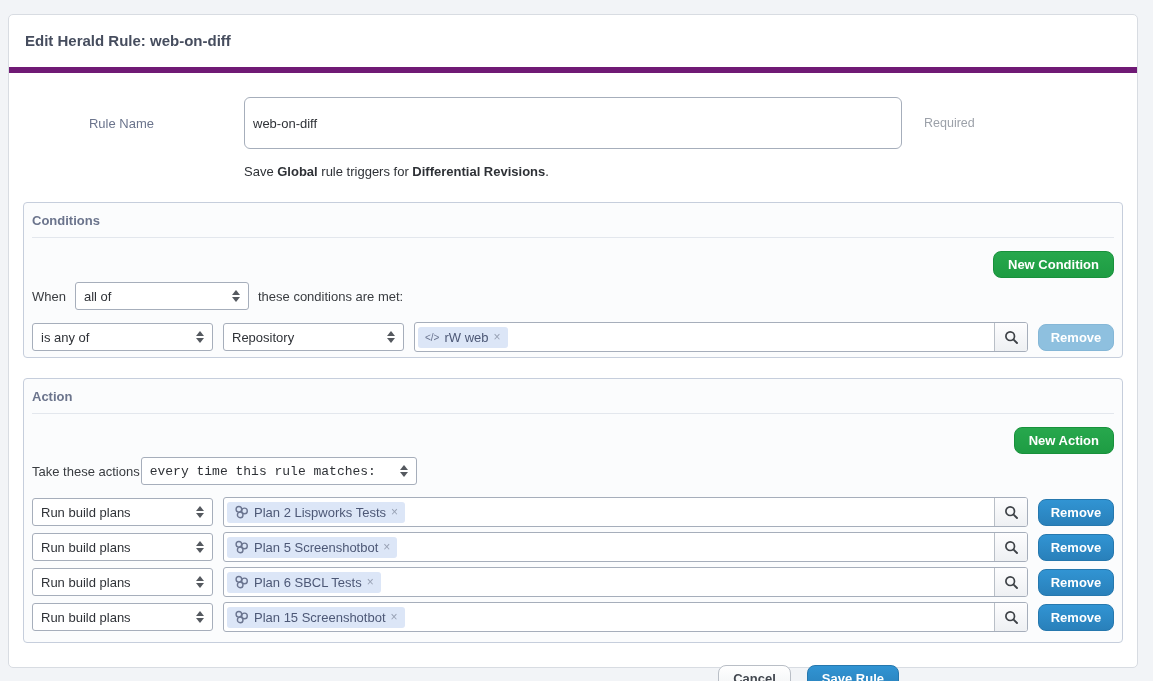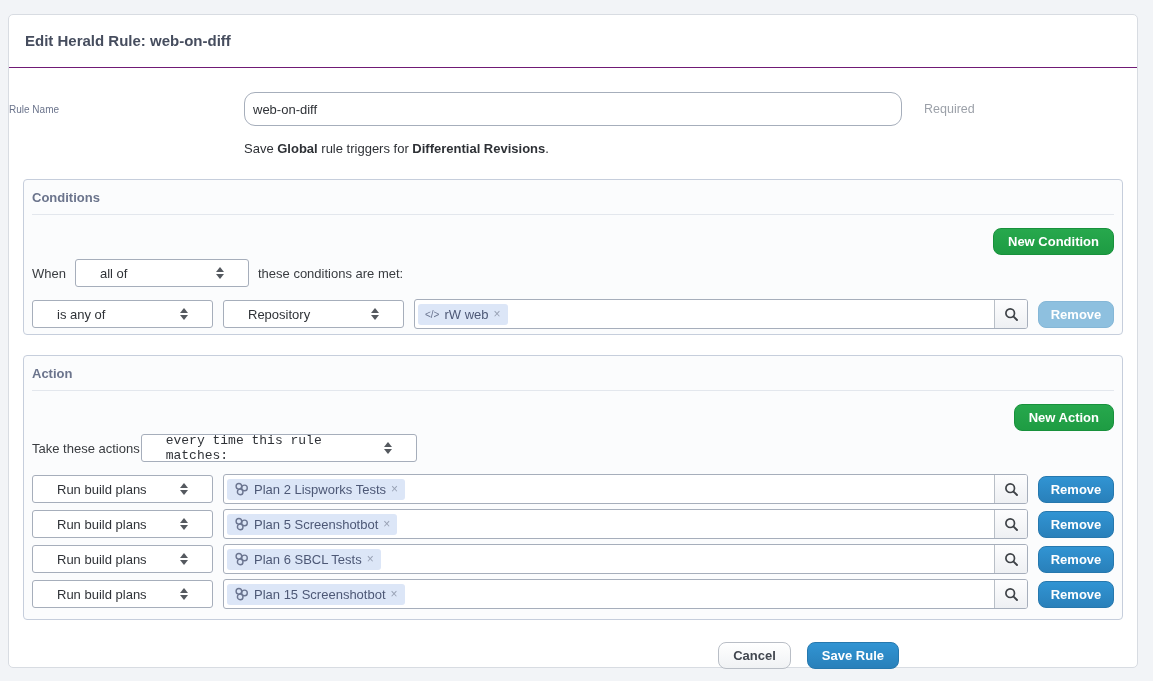--- a/index.html
+++ b/index.html
@@ -10,32 +10,32 @@
     font-size:13px;color:#393C40;
     -webkit-font-smoothing:antialiased;
   }
   .card{
     position:absolute;left:8px;top:14px;width:1130px;height:654px;
     background:#FFFFFF;border:1px solid #D8DCE2;border-radius:5px;
     box-sizing:border-box;
   }
   .card-header{
     height:52px;line-height:52px;padding:0 16px;
-    border-bottom:1px solid #701a75;
+    border-bottom:6px solid #701a75;
     font-size:15px;font-weight:bold;color:#464D5E;
   }
   
   .form-row{display:flex;align-items:center;margin-top:24px;}
   .form-label{
-    flex:0 0 225px;text-align:left;padding-right:10px;
-    color:#6B748C;font-size:10px;
+    flex:0 0 225px;text-align:center;padding-right:10px;
+    color:#6B748C;font-size:13px;
   }
   .text-input{
-    width:640px;height:26px;border:1px solid #A6AEBB;border-radius:11px;
-    padding:3px 8px;font-family:inherit;font-size:13px;color:#2F3237;
+    width:640px;height:26px;border:1px solid #A6AEBB;border-radius:6px;
+    padding:12px 8px;font-family:inherit;font-size:13px;color:#2F3237;
     outline:none;background:#fff;
   }
   .required{margin-left:22px;color:#9CA1A9;font-size:12.5px;}
   .caption{margin:15px 0 0 235px;color:#2E3136;}
   .caption b{font-weight:bold;}
   
   .panel{
     margin:0 14px;background:#FBFCFD;
     border:1px solid #C6CEDC;border-radius:4px;
     padding:0 8px 5px;box-sizing:border-box;
@@ -56,21 +56,21 @@
   }
   .btn-green{background:linear-gradient(#27A84D,#1E9C43);border-color:#18913C;color:#fff;}
   .btn-blue{background:linear-gradient(#3194D3,#2980BA);border-color:#2678AE;color:#fff;}
   .btn-lightblue{background:#8EC0DF;border-color:#85B7D7;color:#fff;}
   .btn-gray{background:linear-gradient(#FFFFFF,#F0F2F4);border-color:#B9BEC6;color:#42474F;}
   .remove-btn{width:76px;flex:0 0 76px;}
   
   .select{
     display:inline-flex;align-items:center;justify-content:space-between;
     height:28px;border:1px solid #A6AEBB;border-radius:3px;background:#fff;
-    padding:0 24px;box-sizing:border-box;color:#2F3237;cursor:pointer;gap:8px;
+    padding:0 8px;box-sizing:border-box;color:#2F3237;cursor:pointer;gap:8px;
   }
   .caret{display:block;width:8px;flex:0 0 8px;}
   .caret::before{content:"";display:block;width:0;height:0;
     border:4px solid transparent;border-bottom:5px solid #55595F;margin-bottom:2px;}
   .caret::after{content:"";display:block;width:0;height:0;
     border:4px solid transparent;border-top:5px solid #55595F;}
   
   .when-row{display:flex;align-items:center;margin-top:4px;gap:9px;}
   .take-row{display:flex;align-items:center;margin-top:3px;gap:1px;}
   .when-select{width:174px;}

